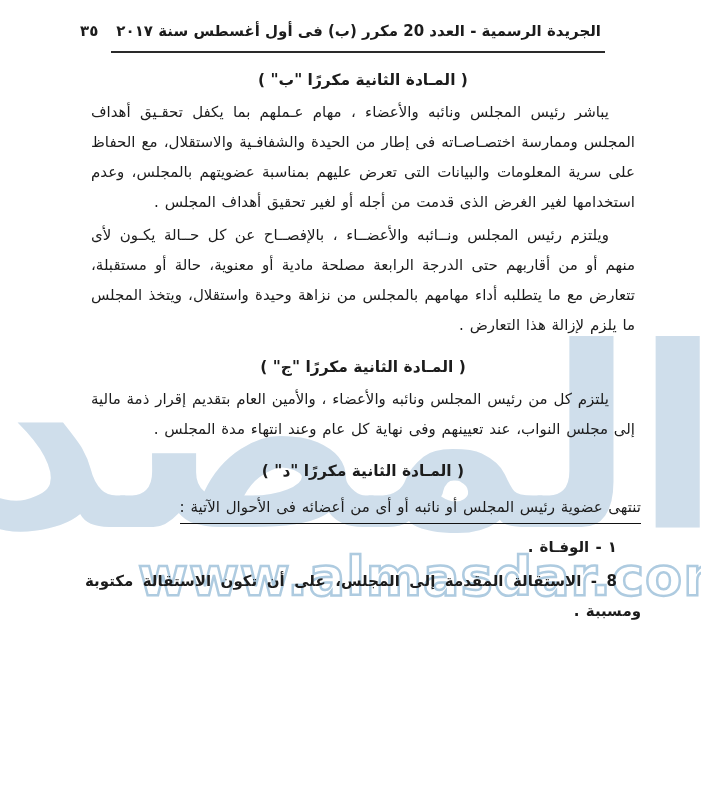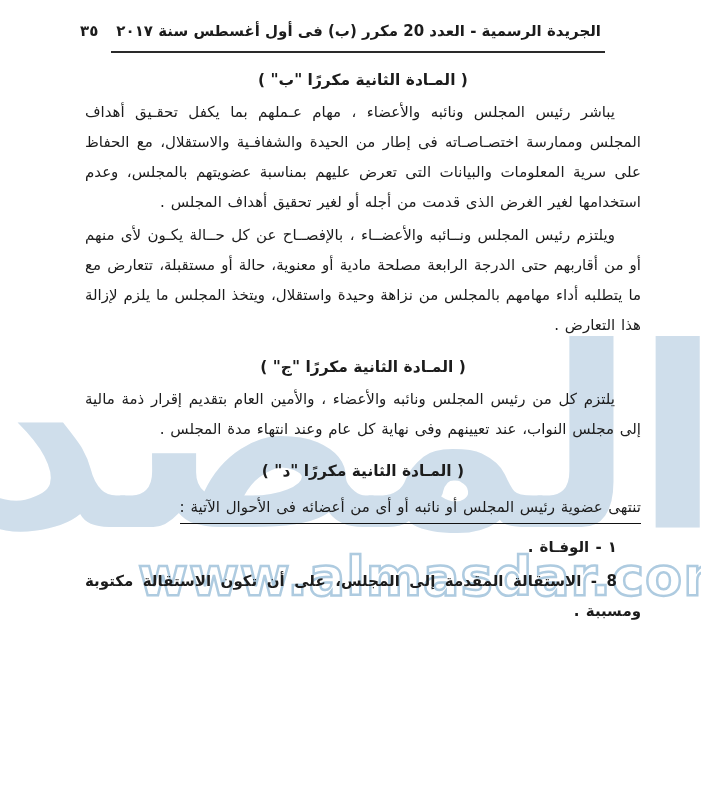--- a/index.html
+++ b/index.html
@@ -81,21 +81,21 @@
   .article-heading {
     text-align: center;
     font-weight: bold;
     font-size: 15.5px;
     margin: 14px 0 4px 0;
     line-height: 26px;
   }
   .para {
     text-align: justify;
     text-indent: 26px;
-    margin: 3px 0;
+    margin: 3px 6px;
     word-spacing: 1px;
   }
   .intro-line {
     margin: 8px 0 10px 0;
     text-indent: 0;
     text-align: right;
   }
   .intro-line .underlined {
     border-bottom: 1.5px solid #111111;
     padding-bottom: 7px;

